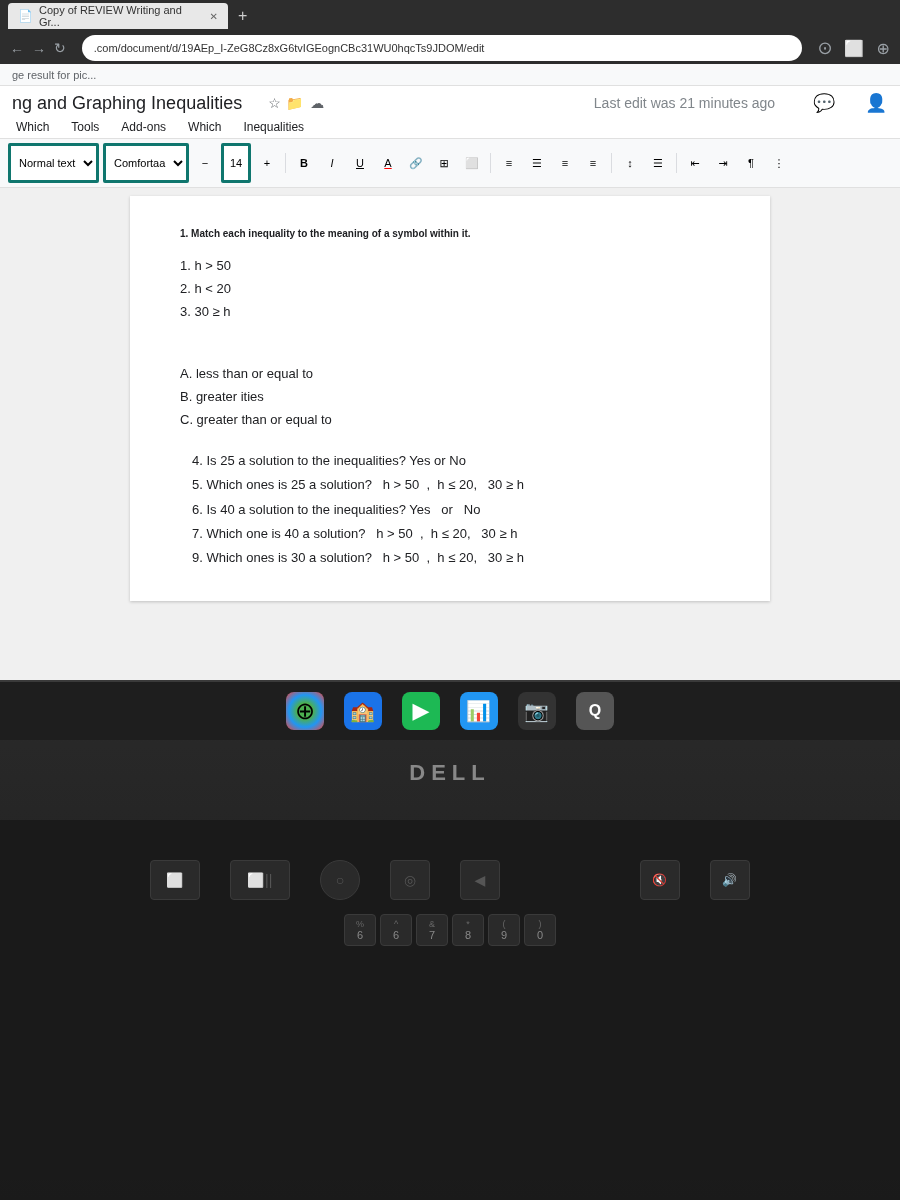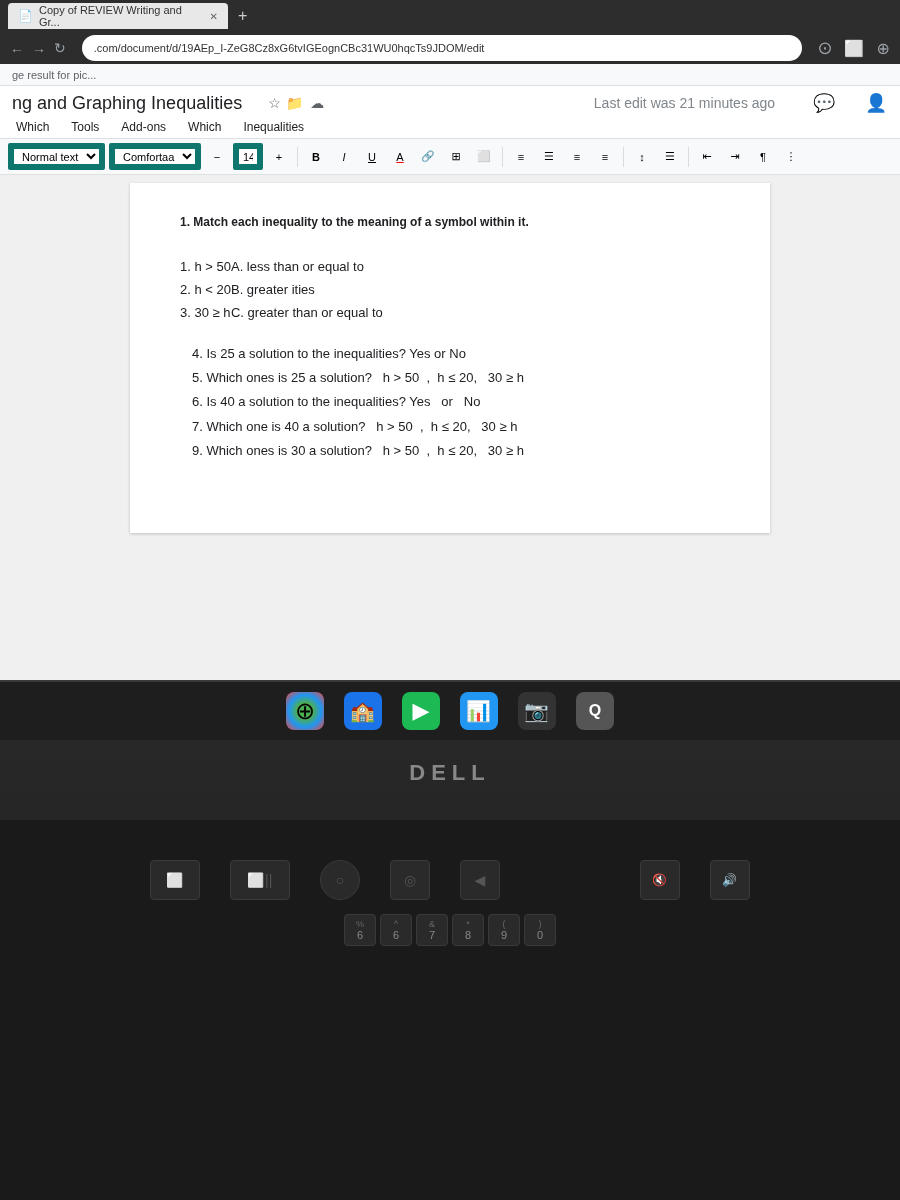--- a/index.html
+++ b/index.html
@@ -118,23 +118,23 @@
     .toolbar {
       background: #f8f9fa;
       border-bottom: 1px solid #e0e0e0;
       padding: 4px 8px;
       display: flex;
       align-items: center;
       gap: 4px;
       flex-wrap: wrap;
     }
     .toolbar-select {
-      height: 27px;
+      height: 40px;
       font-size: 11px;
-      border: 6px solid #0f766e;
+      border: 3px solid #0f766e;
       border-radius: 2px;
       padding: 0 4px;
       background: #fff;
     }
     .toolbar-btn {
       height: 24px;
       min-width: 24px;
       font-size: 11px;
       border: 1px solid transparent;
       border-radius: 2px;
@@ -168,28 +168,30 @@
       margin: 0 auto;
       padding: 30px 50px;
       min-height: 350px;
       box-shadow: 0 1px 3px rgba(0,0,0,0.2);
       font-size: 13px;
       color: #202124;
       line-height: 1.6;
     }
 
     .question-title {
-      font-size: 12px;
+      font-size: 10px;
       font-weight: bold;
-      margin-bottom: 25px;
+      margin-bottom: 14px;
     }
 
     .match-section {
       display: flex;
+      gap: 40px;
       margin-bottom: 16px;
+      flex-direction: column;
     }
     .match-left { }
     .match-right { }
     .match-item {
       margin-bottom: 2px;
       font-size: 13px;
     }
 
     .questions-section {
       font-size: 13px;

